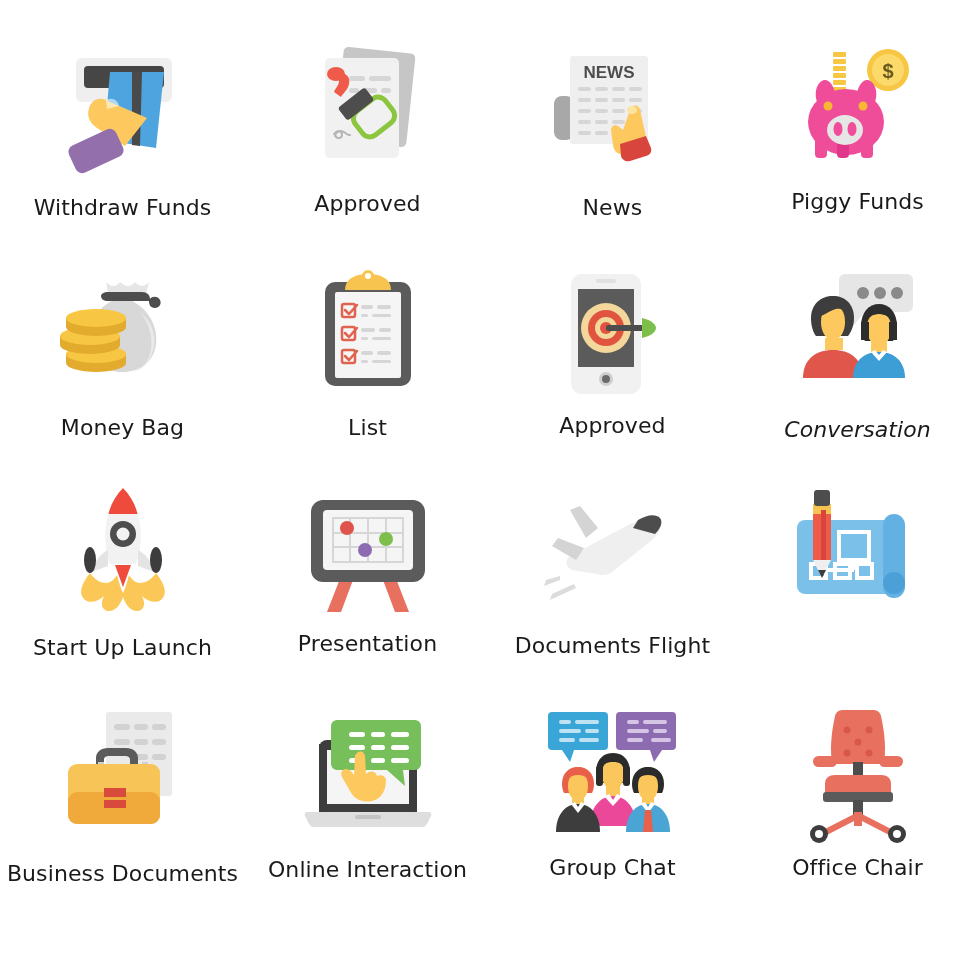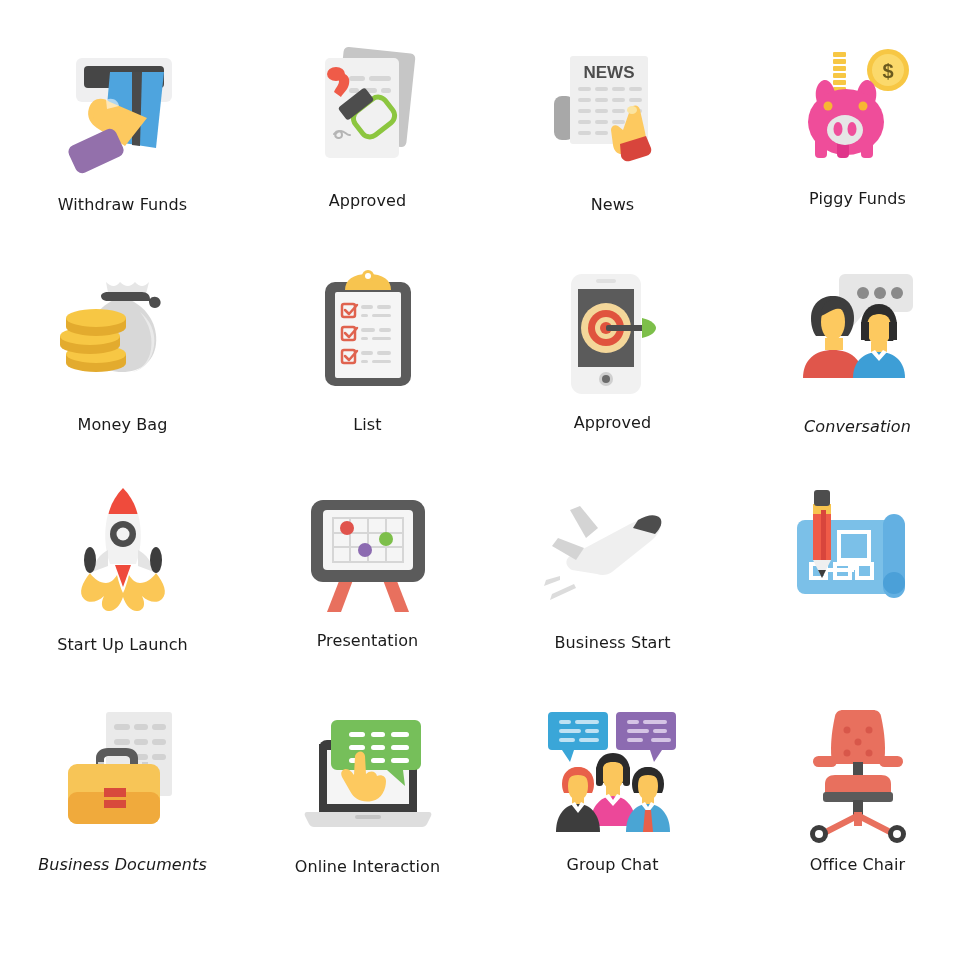--- a/index.html
+++ b/index.html
@@ -33,41 +33,41 @@
   .icon-art {
     width: 150px;
     height: 150px;
     display: flex;
     align-items: center;
     justify-content: center;
   }
   .icon-art svg { display: block; }
   .icon-label {
     margin-top: 4px;
-    font-size: 16px;
+    font-size: 22px;
     color: #1a1a1a;
     line-height: 1.1;
     white-space: nowrap;
     text-align: left;
     letter-spacing: 0.1px;
   }
   
   .cell-0 .icon-label { margin-top: 6px; }
   .cell-1 .icon-label { margin-top: 2px; }
   .cell-2 .icon-label { margin-top: 6px; }
   .cell-3 .icon-label { margin-top: 0px; }
   .cell-4 .icon-label { margin-top: 6px; }
   .cell-5 .icon-label { margin-top: 6px; }
   .cell-6 .icon-label { margin-top: 4px; }
   .cell-7 .icon-label { margin-top: 8px; font-style: italic; }
   .cell-8 .icon-label { margin-top: 6px; }
   .cell-9 .icon-label { margin-top: 2px; }
   .cell-10 .icon-label { margin-top: 4px; }
   .cell-11 .icon-label { margin-top: 8px; }
-  .cell-12 .icon-label { margin-top: 6px; font-style: italic; }
+  .cell-12 .icon-label { margin-top: 12px; }
   .cell-13 .icon-label { margin-top: 8px; }
   .cell-14 .icon-label { margin-top: 6px; }
   .cell-15 .icon-label { margin-top: 6px; }
 </style>
 </head>
 <body>
 
 <div id="icon-grid">
 
   <div class="icon-cell cell-0">
@@ -321,21 +321,21 @@
     <div class="icon-art">
       <svg viewBox="0 0 150 150" width="150" height="150">
         <path d="M34 90 c-6 -3 -8 -10 -2 -14 l60 -32 c12 -6 22 -8 28 -4 c5 4 3 12 -6 20 l-40 32 c-4 3 -10 4 -15 2 Z" fill="#efefef"></path>
         <path d="M60 48 L42 26 L32 30 L48 58 Z" fill="#d4d4d4"></path>
         <path d="M46 68 L20 58 L14 66 L38 80 Z" fill="#d4d4d4"></path>
         <path d="M100 40 c10 -6 18 -6 22 -2 c3 4 1 10 -5 16 l-22 -6 Z" fill="#4d4d4d"></path>
         <path d="M22 96 l-14 4 l-2 6 l16 -6 Z" fill="#dcdcdc"></path>
         <path d="M36 104 l-22 10 l-2 6 l26 -12 Z" fill="#dcdcdc"></path>
       </svg>
     </div>
-    <div class="icon-label">Business Start</div>
+    <div class="icon-label">Documents Flight</div>
   </div>
 
   <div class="icon-cell cell-11">
     <div class="icon-art">
       <svg viewBox="0 0 150 150" width="150" height="150">
         <rect x="14" y="40" width="98" height="74" rx="8" fill="#7bc0e8"></rect>
         <rect x="100" y="34" width="22" height="84" rx="11" fill="#63b0e2"></rect>
         <circle cx="111" cy="103" r="11" fill="#4ba0d8"></circle>
         <rect x="56" y="52" width="30" height="28" fill="none" stroke="#ffffff" stroke-width="4"></rect>
         <line x1="71" y1="80" x2="71" y2="90" stroke="#ffffff" stroke-width="4"></line>

